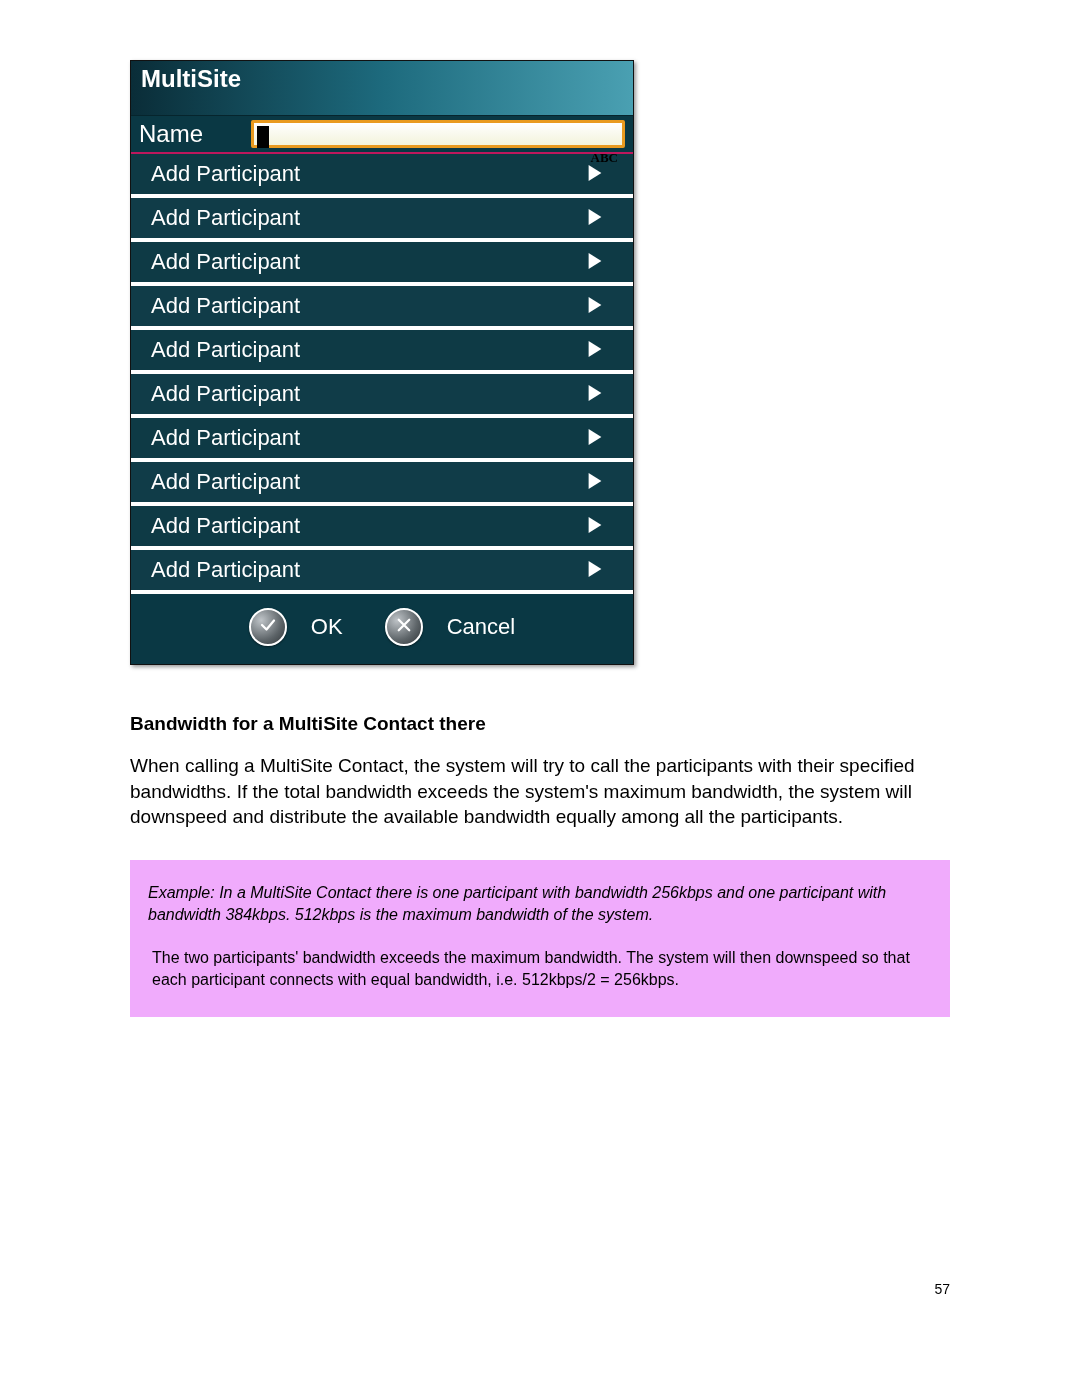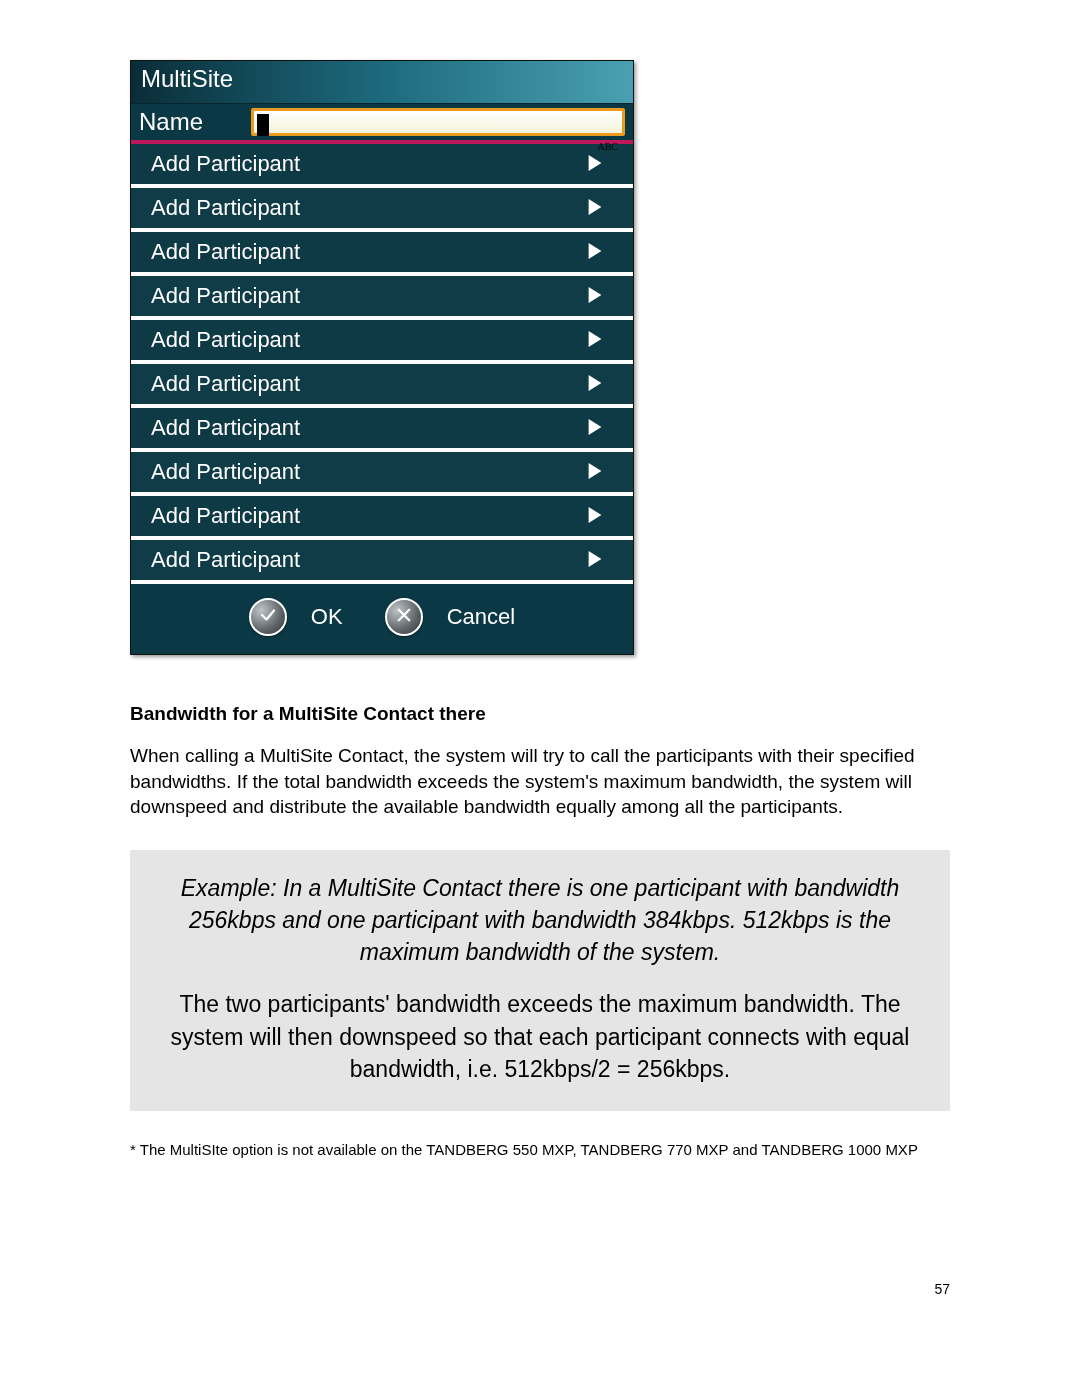--- a/index.html
+++ b/index.html
@@ -26,30 +26,30 @@
     background: #0a3844;
     border: 1px solid #111;
     box-shadow: 2px 2px 4px rgba(0,0,0,.4);
     margin-bottom: 48px;
   }
   .title-bar {
     height: 38px;
     background: linear-gradient(to right, #0a2d38 0%, #1d6a7d 50%, #4aa0b2 100%);
     color: #fff;
     font-size: 24px;
-    font-weight: normal;
-    padding: 4px 10px 0 10px;
+    font-weight: bold;
+    padding: 4px 10px 12px 10px;
     border-bottom: 1px solid #06252d;
   }
   .name-row {
     display: flex;
     align-items: center;
     background: #0a3844;
     padding: 4px 8px;
-    border-bottom: 4px solid #be185d;
+    border-bottom: 2px solid #be185d;
     gap: 40px;
   }
   .name-label {
     color: #fff;
     font-size: 24px;
     margin-right: 8px;
   }
   .name-field {
     flex: 1;
     height: 28px;
@@ -66,22 +66,22 @@
   .cursor-block {
     position: absolute;
     left: 3px;
     top: 3px;
     width: 12px;
     height: 22px;
     background: #000;
   }
   .abc-indicator {
     font-family: "Times New Roman", serif;
-    font-weight: normal;
-    font-size: 10px;
+    font-weight: bold;
+    font-size: 13px;
     color: #000;
     margin-top: 48px;
   }
   .list {
   }
   .list-item {
     display: flex;
     align-items: center;
     justify-content: space-between;
     height: 40px;
@@ -134,26 +134,25 @@
     font-weight: bold;
     font-size: 19px;
     margin: 0 0 18px 0;
   }
   .body-text {
     font-size: 19px;
     line-height: 1.35;
     margin: 0 0 30px 0;
   }
   .example-box {
-    background: #e5e5e5;
+    background: #f0abfc;
     padding: 22px 18px;
-    font-size: 23px;
+    font-size: 16px;
     line-height: 1.4;
     margin: 0 0 30px 0;
-    text-align: center;
   }
   .example-box .ex-intro {
     font-style: italic;
     margin: 0 0 20px 0;
   }
   .footnote {
     font-size: 15px;
     margin-top: 8px;
   }
   .page-number {
@@ -263,16 +262,15 @@
   </div>
 
   <p class="section-heading">Bandwidth for a MultiSite Contact there</p>
   <p class="body-text">When calling a MultiSite Contact, the system will try to call the participants with their specified bandwidths. If the total bandwidth exceeds the system's maximum bandwidth, the system will downspeed and distribute the available bandwidth equally among all the participants.</p>
 
   <div class="example-box">
     <p class="ex-intro">Example:  In a MultiSite Contact there is one participant with bandwidth 256kbps and one participant with bandwidth 384kbps. 512kbps is the maximum bandwidth of the system.</p>
     <p style="margin:4px">The two participants' bandwidth exceeds the maximum bandwidth. The system will then downspeed so that each participant connects with equal bandwidth, i.e. 512kbps/2 = 256kbps.</p>
   </div>
 
-  <p class="footnote">* The MultiSIte option is not available on the TANDBERG 550 MXP, TANDBERG 770 MXP and TANDBERG 1000 MXP</p>
 </div>
 
 <div class="page-number">57</div>
 
 </body></html>

